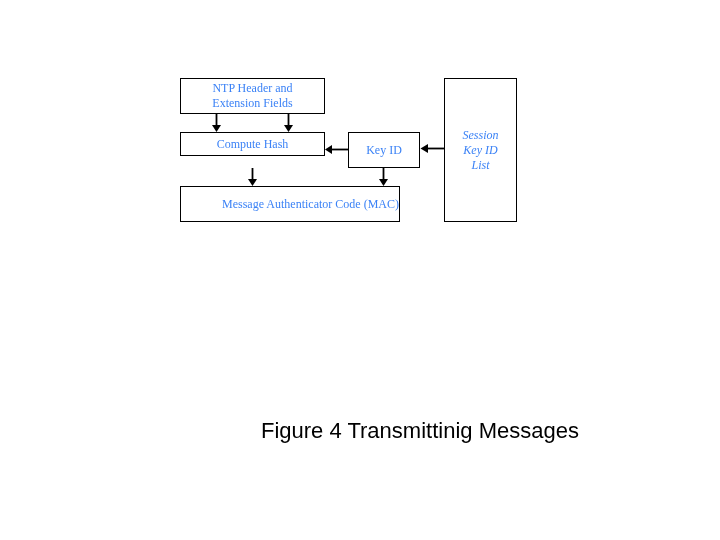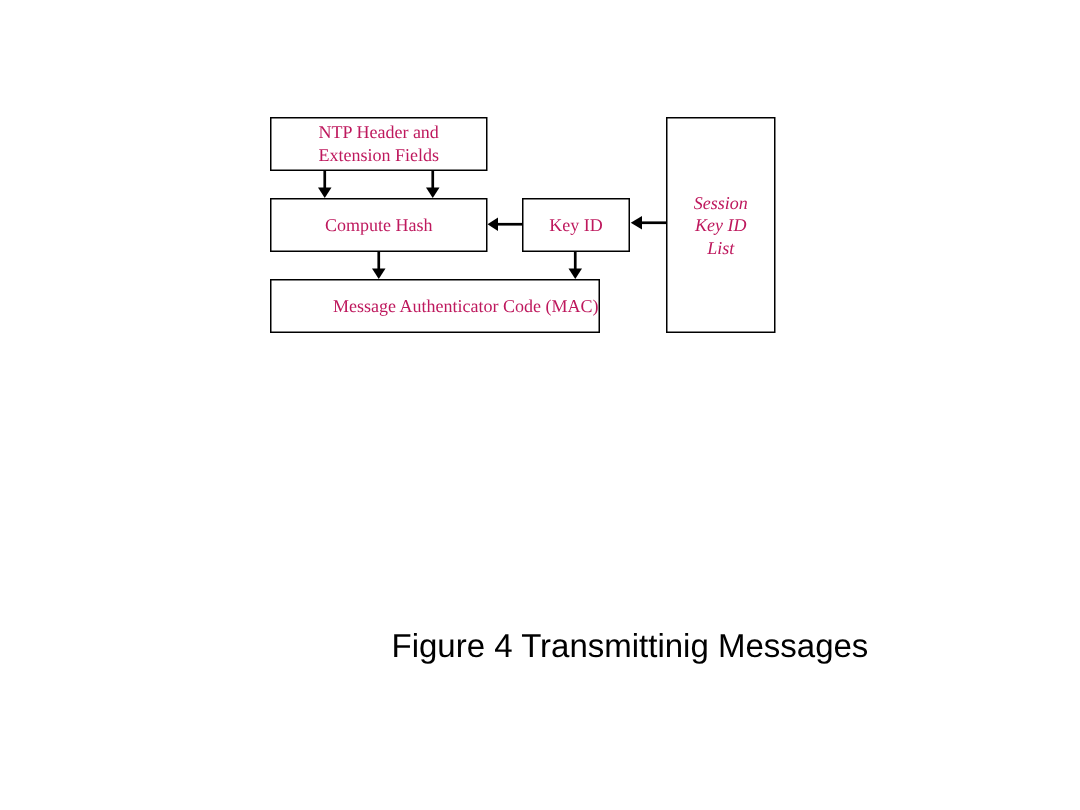--- a/index.html
+++ b/index.html
@@ -9,31 +9,31 @@
     height: 540px;
     background: #ffffff;
     overflow: hidden;
     font-family: "Liberation Serif", serif;
   }
   .box {
     position: absolute;
     box-sizing: border-box;
     border: 1px solid #000000;
     background: #ffffff;
-    color: #be185d;
+    color: #3b82f6;
     font-size: 12px;
     line-height: 15px;
     text-align: center;
     display: flex;
     flex-direction: column;
     align-items: center;
     justify-content: center;
   }
   #box-ntp-header   { left: 180px; top: 78px;  width: 145px; height: 36px; }
-  #box-compute-hash { left: 180px; top: 132px; width: 145px; height: 36px; }
+  #box-compute-hash { left: 180px; top: 132px; width: 145px; height: 24px; }
   #box-key-id       { left: 348px; top: 132px; width: 72px;  height: 36px; }
   #box-mac          { left: 180px; top: 186px; width: 220px; height: 36px; align-items: flex-end; }
   #box-session      { left: 444px; top: 78px;  width: 73px;  height: 144px; font-style: italic; }
   .arrows-layer {
     position: absolute;
     left: 0; top: 0;
     width: 720px; height: 540px;
     pointer-events: none;
   }
   .arrows-layer line { stroke: #000000; stroke-width: 1.8px; }

